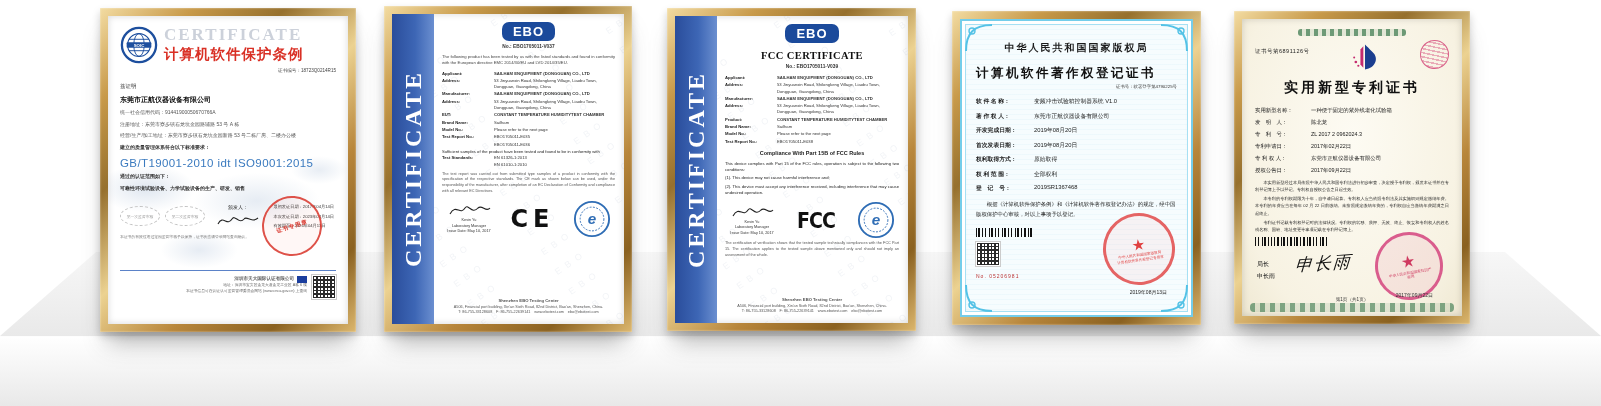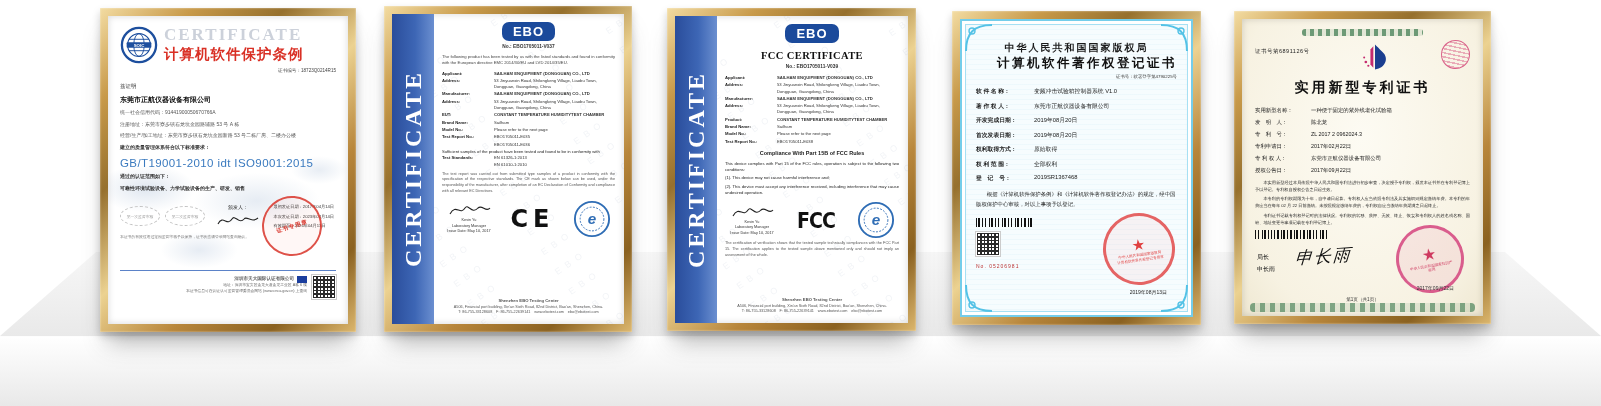--- a/index.html
+++ b/index.html
@@ -108,41 +108,41 @@
   .paper-cr{border:2px solid #74cdea;box-shadow:inset 0 0 0 3px #fff,inset 0 0 0 4px #a6e0f4,inset 0 0 7px rgba(0,0,0,.10);
     background:
       repeating-linear-gradient(0deg,rgba(120,200,230,.07) 0 1px,transparent 1px 5px),
       #f6fcfe;
     padding:14px 14px 10px;}
   .cr-corner{position:absolute;width:30px;height:30px;color:#54c2e6;}
   .cr-corner svg{width:100%;height:100%;}
   .cr-c1{left:2px;top:2px;} .cr-c2{right:2px;top:2px;transform:scaleX(-1);}
   .cr-c3{left:2px;bottom:2px;transform:scaleY(-1);} .cr-c4{right:2px;bottom:2px;transform:scale(-1,-1);}
   .cr-header{text-align:center;font-weight:bold;font-size:10px;letter-spacing:2px;color:#1c1c1c;margin-top:6px;}
-  .cr-title{text-align:right;font-weight:bold;font-size:12.5px;letter-spacing:2.5px;color:#111;
-    font-family:"Liberation Serif",serif;margin-top:0;}
+  .cr-title{text-align:left;font-weight:bold;font-size:12.5px;letter-spacing:2.5px;color:#111;
+    font-family:"Liberation Serif",serif;margin-top:10px;}
   .cr-no{text-align:right;font-size:4.4px;color:#333;margin-top:2px;}
   .cr-fields{margin-top:8px;}
   .cr-row{display:flex;margin-bottom:5.5px;}
   .cr-label{flex:0 0 58px;font-weight:bold;font-size:5.8px;color:#1a1a1a;}
   .cr-val{flex:1;font-size:5.8px;color:#1a1a1a;}
   .cr-statement{font-size:5.4px;line-height:1.9;color:#222;text-indent:2em;margin-top:6px;}
   .barcode{background:repeating-linear-gradient(90deg,#111 0 1px,transparent 1px 2.5px,#111 2.5px 4px,transparent 4px 6.5px);}
   .cr-barcode{width:58px;height:9px;margin-top:8px;}
   .cr-qr{width:22px;height:22px;margin-top:5px;}
   .cr-serial{font-size:5px;color:#b33;margin-top:7px;letter-spacing:1px;}
   .cr-seal{position:absolute;right:16px;bottom:30px;width:66px;height:66px;border-radius:50%;
     border:3px solid rgba(224,64,64,.8);background:rgba(255,110,110,.07);
     display:flex;flex-direction:column;align-items:center;justify-content:center;transform:rotate(-8deg);}
   .cr-seal .star{color:#e04040;font-size:15px;line-height:1;}
   .cr-seal .s1{font-size:3.6px;color:#e04040;text-align:center;margin-top:1px;}
   .cr-seal-date{position:absolute;right:24px;bottom:20px;font-size:5px;color:#222;}
 
   
-  #f5{left:1234px;top:11px;width:257px;height:313px;}
+  #f5{left:1234px;top:11px;width:236px;height:313px;}
   .paper-pat{background:radial-gradient(ellipse at 50% 40%,#fdfbf3 0%,#f7f2e2 75%,#efe8d2 100%);padding:10px 13px;}
   .pat-orn-top{height:7px;width:56%;margin:0 auto;
     background:repeating-linear-gradient(90deg,rgba(62,123,80,.75) 0 4px,rgba(62,123,80,.12) 4px 8px);
     border-radius:3px;}
   .pat-orn-bottom{position:absolute;left:8px;right:8px;bottom:4px;height:9px;
     background:repeating-linear-gradient(90deg,rgba(62,123,80,.65) 0 5px,rgba(62,123,80,.12) 5px 10px);
     border-radius:4px;}
   .pat-top{display:flex;align-items:flex-start;justify-content:space-between;margin-top:4px;}
   .pat-no{font-size:5.5px;color:#222;margin-top:8px;letter-spacing:.5px;}
   .pat-logo{width:34px;height:30px;margin-top:2px;}

